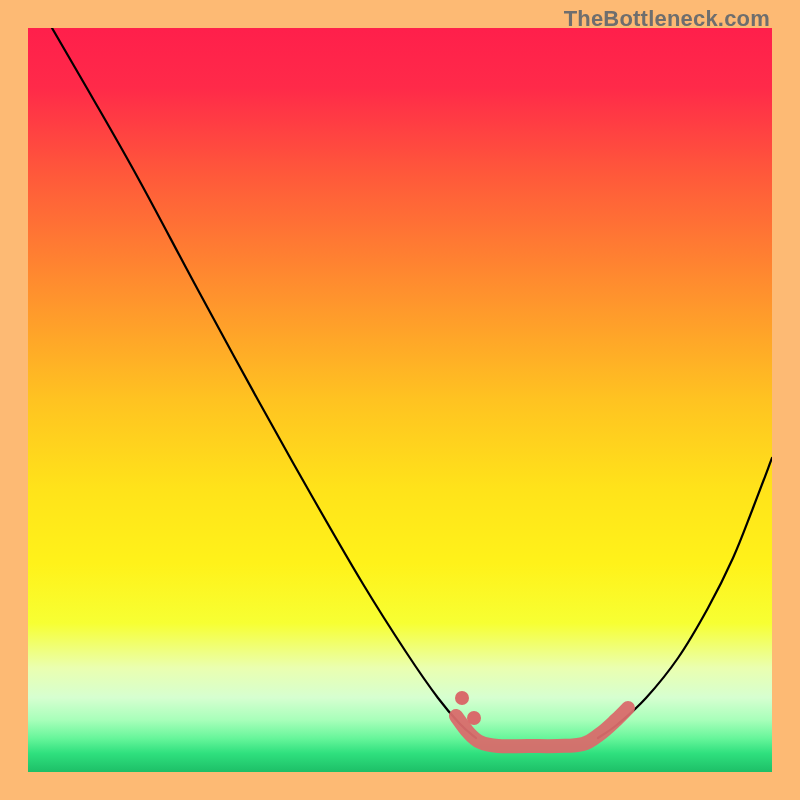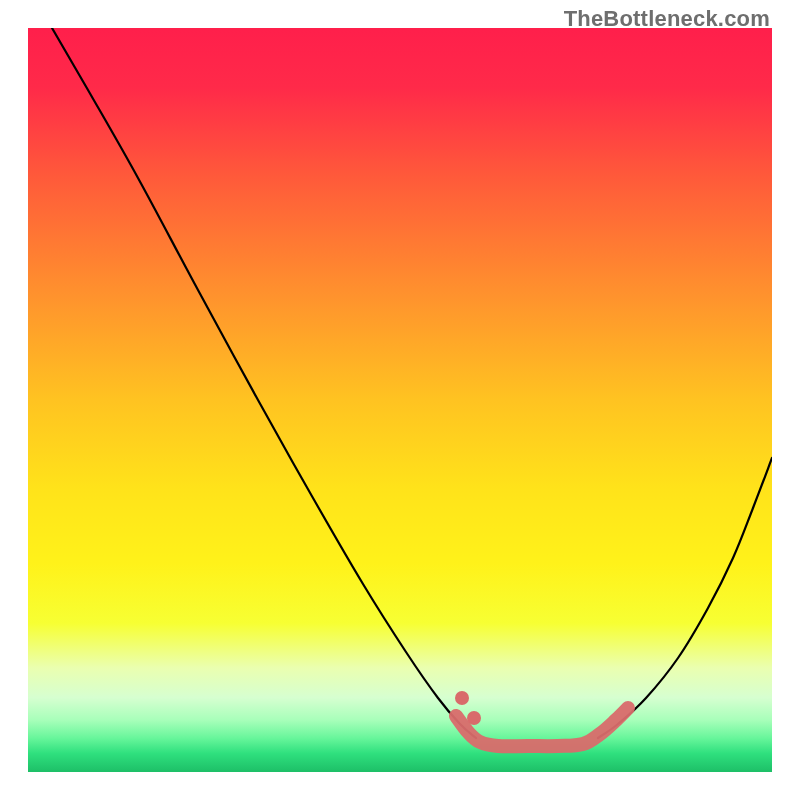--- a/index.html
+++ b/index.html
@@ -9,21 +9,21 @@
     height: 800px;
     background: #000;
     overflow: hidden;
   }
   .frame {
     position: absolute;
     left: 0;
     top: 0;
     width: 800px;
     height: 800px;
-    background: #ffffff;
+    background: #fdba74;
   }
   .plot-area {
     position: absolute;
     left: 28px;
     top: 28px;
     width: 744px;
     height: 744px;
     overflow: hidden;
   }
   .gradient {

